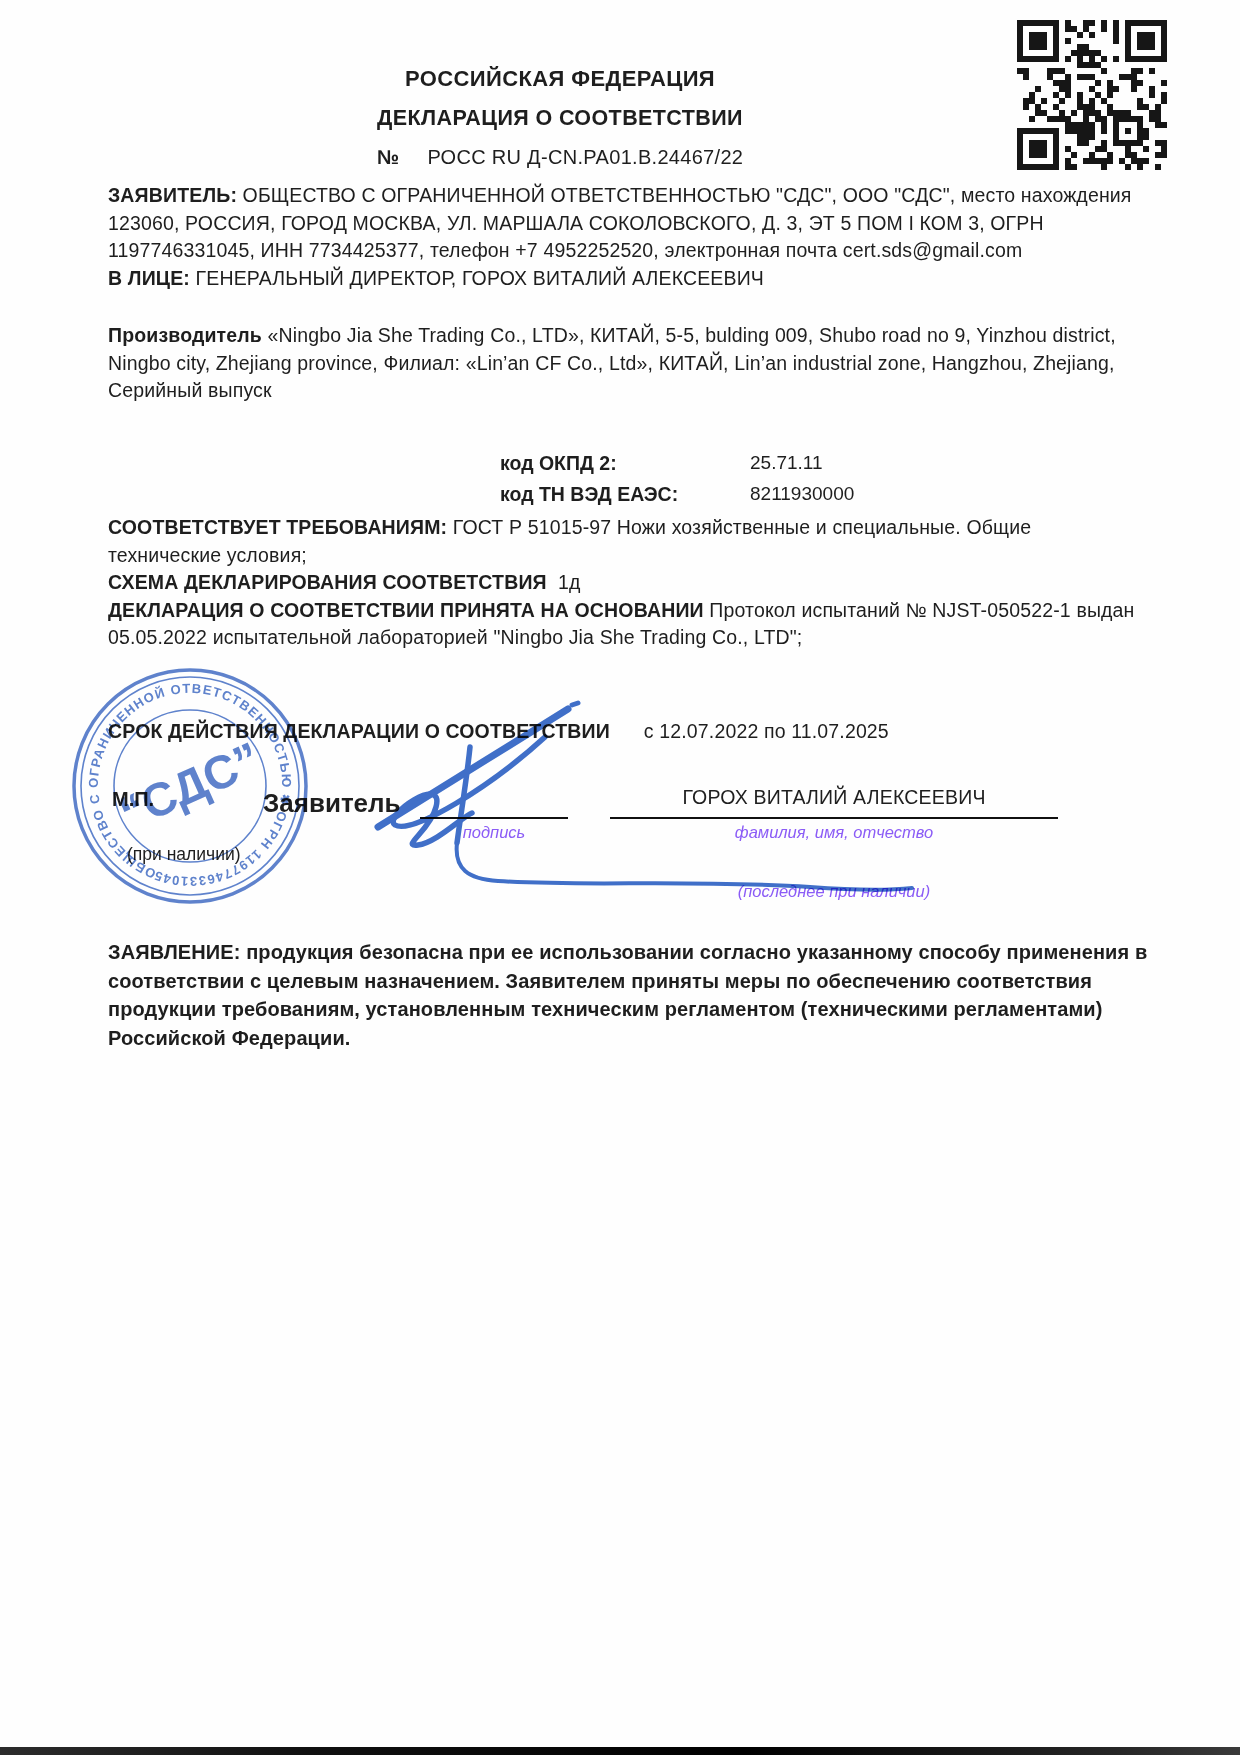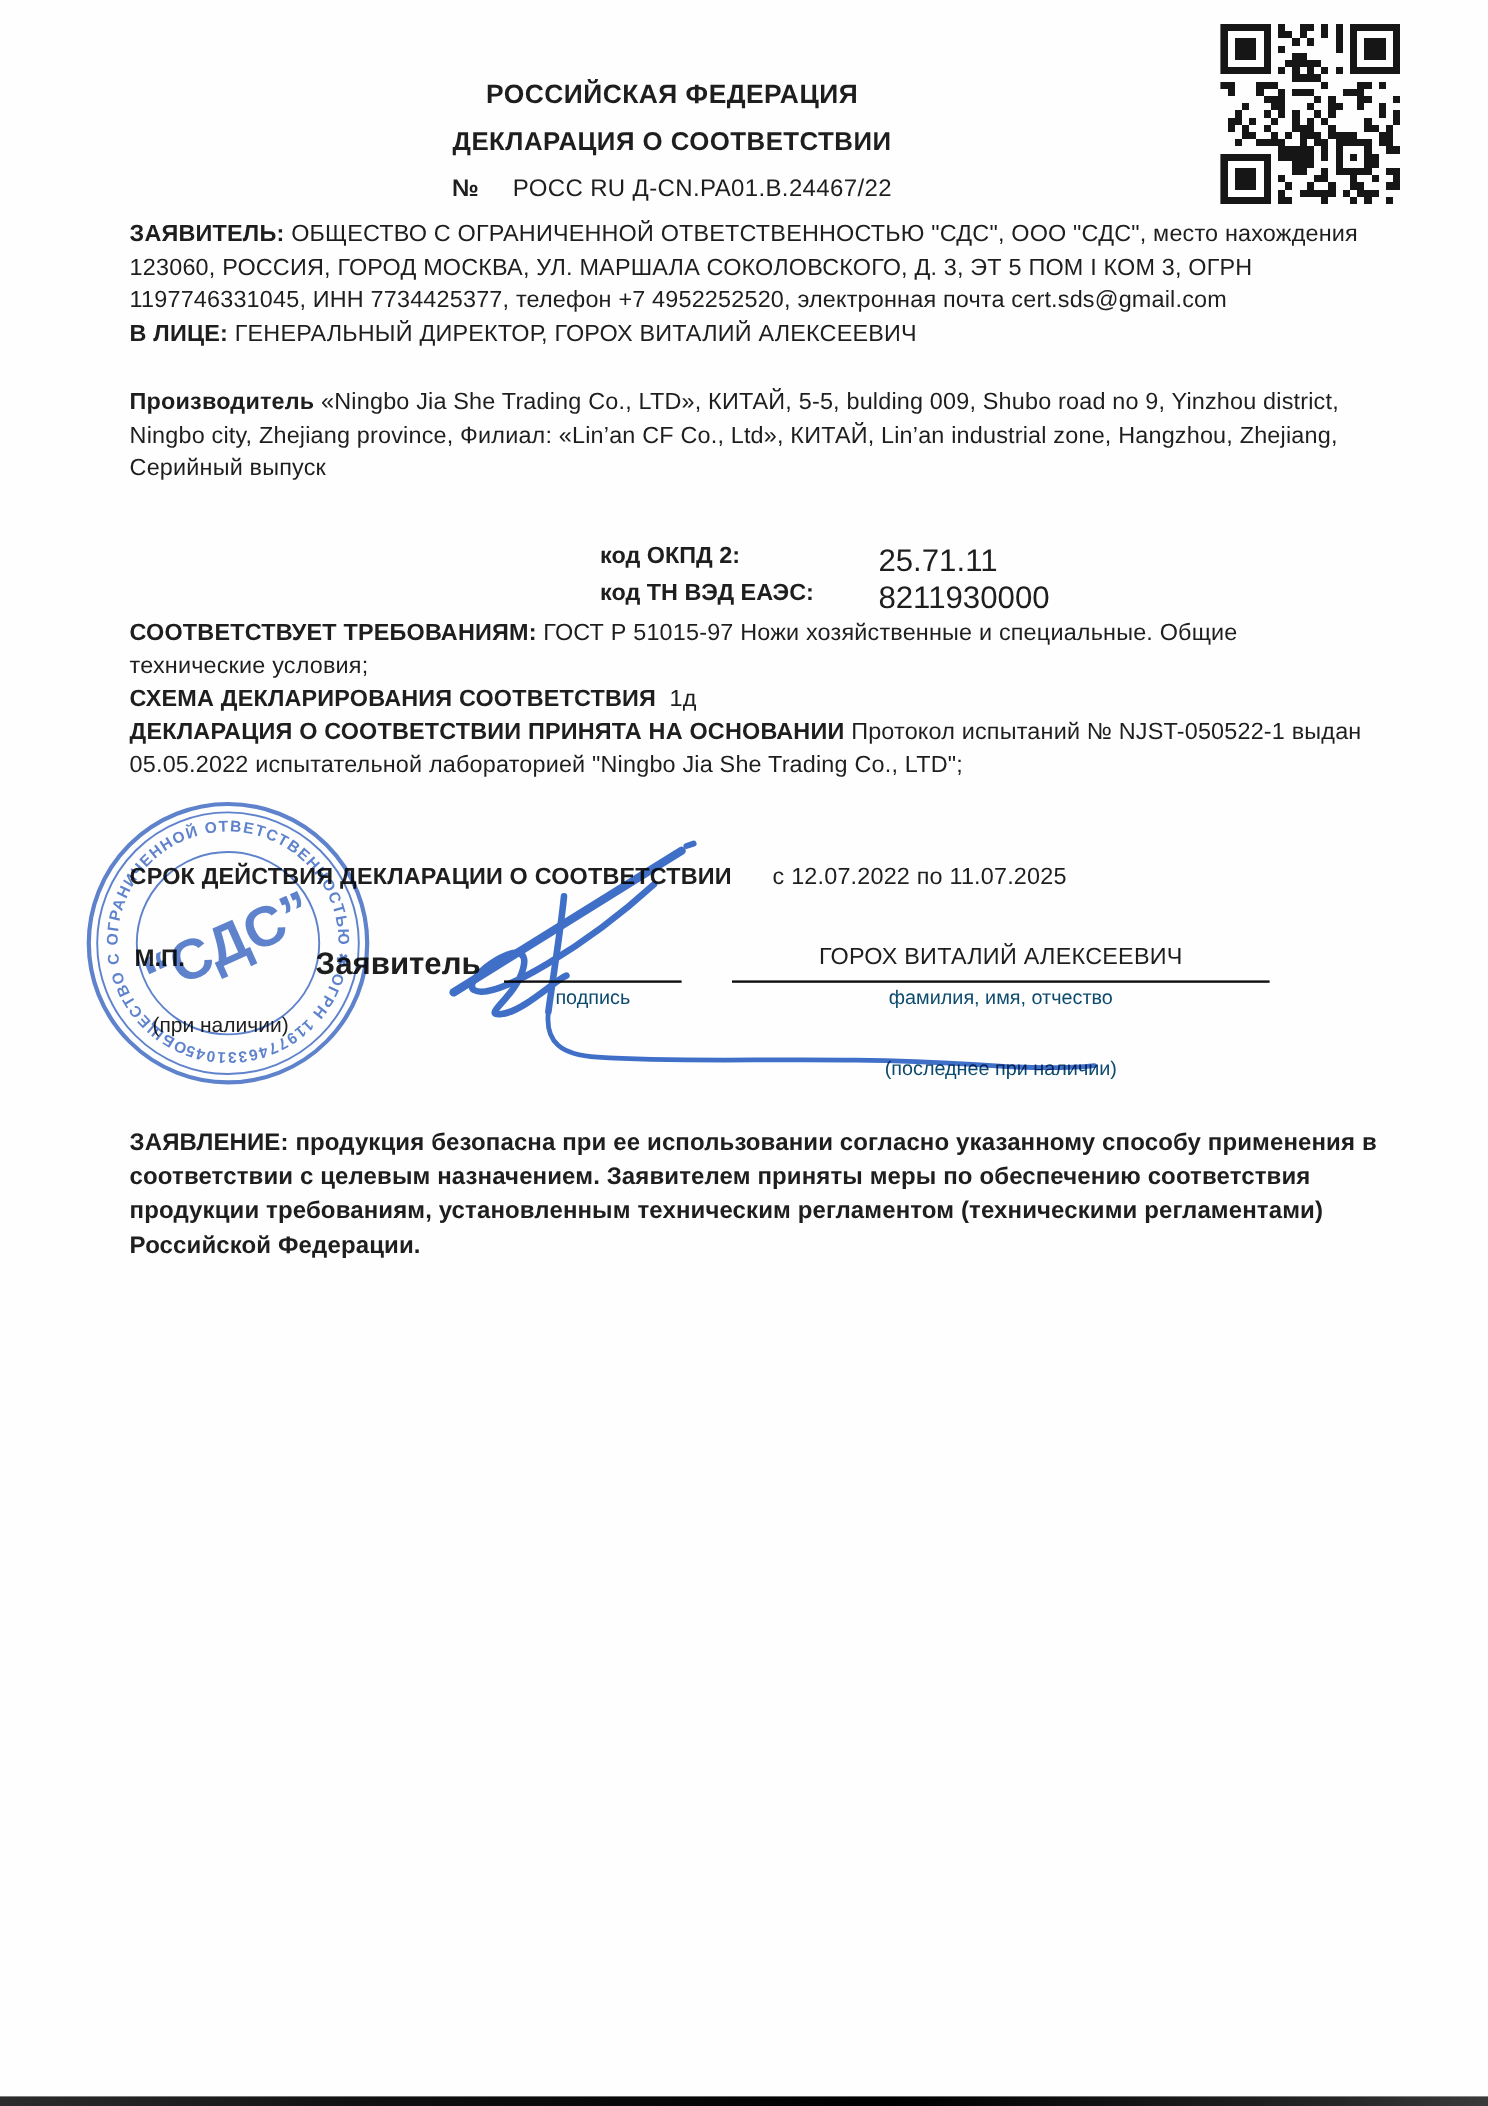--- a/index.html
+++ b/index.html
@@ -19,25 +19,25 @@
 
   .qr-wrap { left:1017px; top:20px; width:150px; height:150px; }
 
   .bodytext { font-size:19.5px; line-height:27.5px; letter-spacing:.15px; }
   .col { left:108px; width:1034px; }
   .b { font-weight:bold; }
   p.para { margin:0; }
 
   .code-row { position:absolute; left:108px; width:1034px; height:30px; }
   .code-label { position:absolute; left:392px; font-weight:bold; font-size:19.5px; }
-  .code-value { position:absolute; left:624px; font-size:26px;text-align:center; }
+  .code-value { position:absolute; left:642px; font-size:19px;text-align:center; }
 
   .validity-value { display:inline-block; margin-left:34px; font-weight:normal; }
 
-  .sig-caption { font-size:16.5px; color:#0c4a6e; }
+  .sig-caption { font-size:16.5px; color:#8b5cf6;font-style:italic; }
   .mp { font-size:20px; font-weight:bold; }
   .mp-note { font-size:17.5px;margin-left:26px; }
   .role { font-size:26px; font-weight:bold; }
   .sig-line { border-top:2px solid #101010; height:0; }
   .name { font-size:19.5px; letter-spacing:.2px; text-align:center; }
   .tc { text-align:center; }
 
   .statement { font-weight:bold; font-size:20px; line-height:28.5px; letter-spacing:.1px; }
 
   .stamp { mix-blend-mode:multiply; opacity:.82; }

